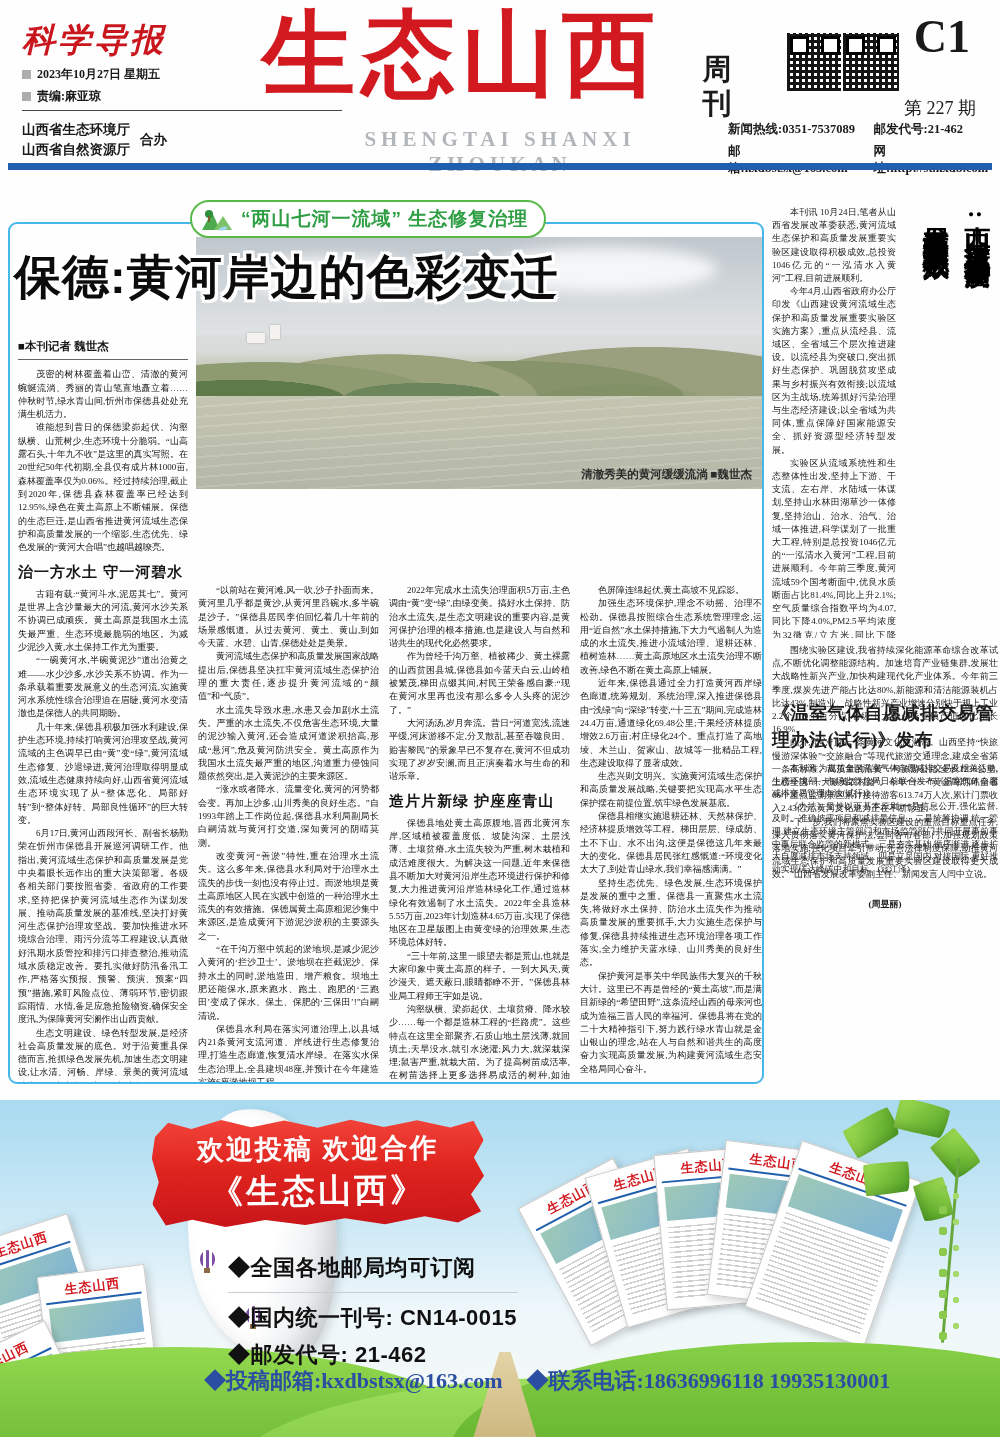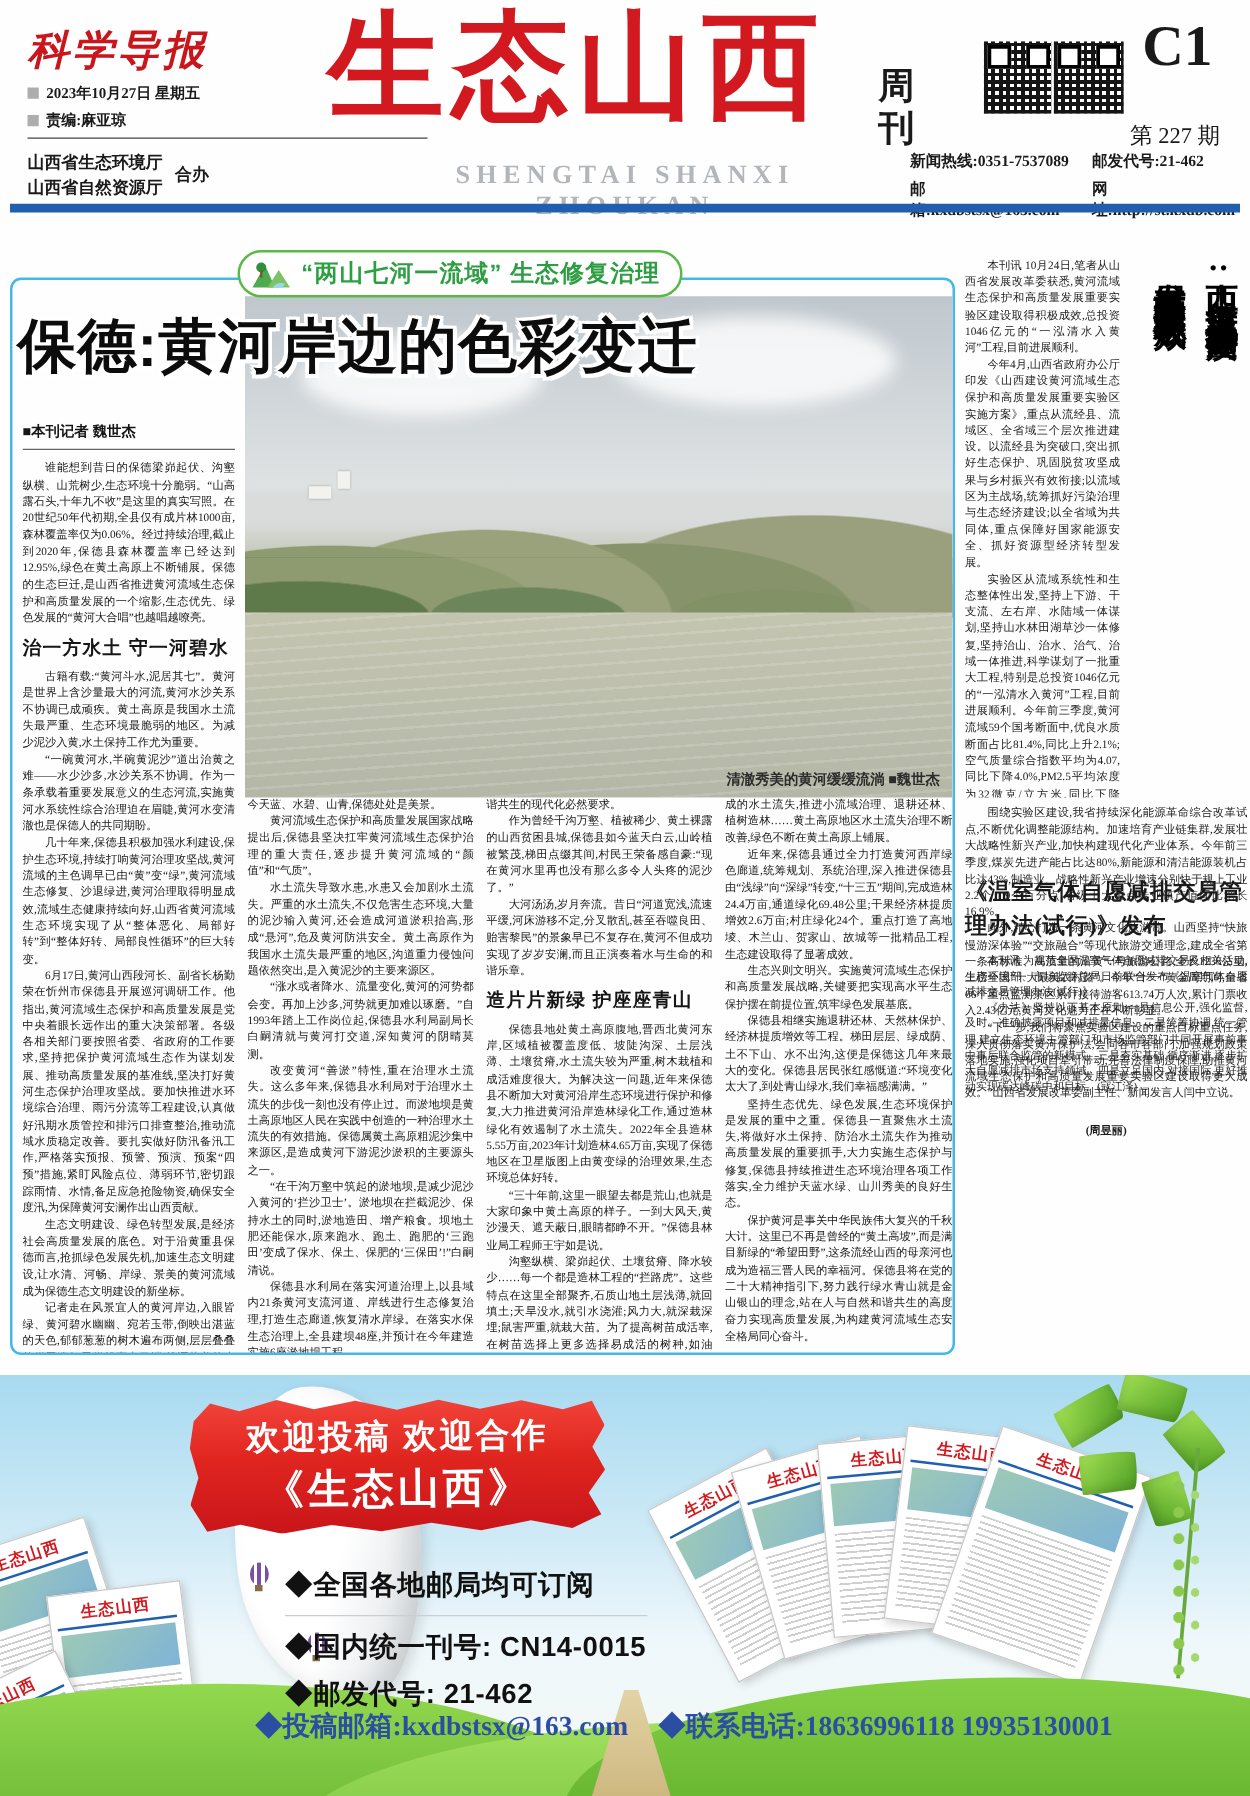--- a/index.html
+++ b/index.html
@@ -41,21 +41,21 @@
   .article-box { position:absolute; left:8px; top:222px; width:756px; height:862px;
                  border:2px solid #45b8e9; border-radius:9px; }
   .badge { position:absolute; left:190px; top:200px; height:38px; display:flex; align-items:center; gap:7px;
            background:#fff; border:2px solid #58b947; border-radius:19px; padding:0 16px 0 8px; z-index:6; }
   .badge-label { color:#2e9e43; font-size:19px; font-weight:bold; font-family:"Liberation Sans",sans-serif; letter-spacing:1px; }
   .headline { position:absolute; left:14px; top:246px; width:640px; z-index:5;
               font-family:"Liberation Sans","DejaVu Sans",sans-serif; font-weight:900; font-size:47px; letter-spacing:1px; color:#0c0c0c;
               text-shadow:-3px -3px 0 #fff,3px -3px 0 #fff,-3px 3px 0 #fff,3px 3px 0 #fff,0 -3px 0 #fff,0 3px 0 #fff,-3px 0 0 #fff,3px 0 0 #fff; }
 
   
-  .photo { position:absolute; left:196px; top:237px; width:566px; height:401px; overflow:hidden; z-index:1;
+  .photo { position:absolute; left:196px; top:237px; width:566px; height:252px; overflow:hidden; z-index:1;
            background:linear-gradient(180deg,#bfc7cd 0%,#d5dadd 26%,#dfe2e3 38%,#d9dcdb 40%); }
   .photo .cloud { position:absolute; background:rgba(255,255,255,.8); border-radius:50%; filter:blur(7px); }
   .photo .hills { position:absolute; left:0; top:37%; width:100%; height:27%;
       background:
         radial-gradient(55% 95% at 12% 100%, #8e9a70 55%, transparent 56%),
         radial-gradient(45% 110% at 34% 100%, #9aa27c 58%, transparent 59%),
         radial-gradient(50% 90% at 56% 100%, #87936a 60%, transparent 61%),
         radial-gradient(55% 120% at 80% 100%, #9aa07e 62%, transparent 63%),
         radial-gradient(60% 80% at 98% 100%, #8b9772 55%, transparent 56%),
         linear-gradient(180deg, transparent 30%, #a7ab86 90%); }
@@ -205,38 +205,39 @@
       <div class="bldg" style="left:9%;top:38%;width:18px;height:10px;"></div>
       <div class="bldg" style="left:13%;top:35%;width:10px;height:14px;"></div>
       <div class="caption">清澈秀美的黄河缓缓流淌 ■魏世杰</div>
     </div>
 
     <h2 class="headline">保德:黄河岸边的色彩变迁</h2>
 
     <div class="col col1">
       <div class="byline">■本刊记者 魏世杰</div>
       <div>
+          <p>茂密的树林覆盖着山峦、清澈的黄河蜿蜒流淌、秀丽的青山笔直地矗立着……仲秋时节,绿水青山间,忻州市保德县处处充满生机活力。</p>
           <p>谁能想到昔日的保德梁峁起伏、沟壑纵横、山荒树少,生态环境十分脆弱。“山高露石头,十年九不收”是这里的真实写照。在20世纪50年代初期,全县仅有成片林1000亩,森林覆盖率仅为0.06%。经过持续治理,截止到2020年,保德县森林覆盖率已经达到12.95%,绿色在黄土高原上不断铺展。保德的生态巨迁,是山西省推进黄河流域生态保护和高质量发展的一个缩影,生态优先、绿色发展的“黄河大合唱”也越唱越嘹亮。</p>
         </div>
       <h3 class="subhead">治一方水土 守一河碧水</h3>
       <div>
           <p>古籍有载:“黄河斗水,泥居其七”。黄河是世界上含沙量最大的河流,黄河水沙关系不协调已成顽疾。黄土高原是我国水土流失最严重、生态环境最脆弱的地区。为减少泥沙入黄,水土保持工作尤为重要。</p>
           <p>“一碗黄河水,半碗黄泥沙”道出治黄之难——水少沙多,水沙关系不协调。作为一条承载着重要发展意义的生态河流,实施黄河水系统性综合治理迫在眉睫,黄河水变清澈也是保德人的共同期盼。</p>
           <p>几十年来,保德县积极加强水利建设,保护生态环境,持续打响黄河治理攻坚战,黄河流域的主色调早已由“黄”变“绿”,黄河流域生态修复、沙退绿进,黄河治理取得明显成效,流域生态健康持续向好,山西省黄河流域生态环境实现了从“整体恶化、局部好转”到“整体好转、局部良性循环”的巨大转变。</p>
           <p>6月17日,黄河山西段河长、副省长杨勤荣在忻州市保德县开展巡河调研工作。他指出,黄河流域生态保护和高质量发展是党中央着眼长远作出的重大决策部署。各级各相关部门要按照省委、省政府的工作要求,坚持把保护黄河流域生态作为谋划发展、推动高质量发展的基准线,坚决打好黄河生态保护治理攻坚战。要加快推进水环境综合治理、雨污分流等工程建设,认真做好汛期水质管控和排污口排查整治,推动流域水质稳定改善。要扎实做好防汛备汛工作,严格落实预报、预警、预演、预案“四预”措施,紧盯风险点位、薄弱环节,密切跟踪雨情、水情,备足应急抢险物资,确保安全度汛,为保障黄河安澜作出山西贡献。</p>
           <p>生态文明建设、绿色转型发展,是经济社会高质量发展的底色。对于沿黄重县保德而言,抢抓绿色发展先机,加速生态文明建设,让水清、河畅、岸绿、景美的黄河流域成为保德生态文明建设的新坐标。</p>
           <p>记者走在风景宜人的黄河岸边,入眼皆绿、黄河碧水幽幽、宛若玉带,倒映出湛蓝的天色,郁郁葱葱的树木遍布两侧,层层叠叠的梯田犹如天梯般直上云端,雄浑壮美的大河与远处绵延起伏的山脉遥相呼应,构成了一幅清绝美壮阔的生态画卷,令人心旷神怡。</p>
         </div>
     </div>
     <div class="col col2">
       <div>
           <p>“以前站在黄河滩,风一吹,沙子扑面而来。黄河里几乎都是黄沙,从黄河里舀碗水,多半碗是沙子。”保德县居民李伯回忆着几十年前的场景感慨道。从过去黄河、黄土、黄山,到如今天蓝、水碧、山青,保德处处是美景。</p>
           <p>黄河流域生态保护和高质量发展国家战略提出后,保德县坚决扛牢黄河流域生态保护治理的重大责任,逐步提升黄河流域的“颜值”和“气质”。</p>
           <p>水土流失导致水患,水患又会加剧水土流失。严重的水土流失,不仅危害生态环境,大量的泥沙输入黄河,还会造成河道淤积抬高,形成“悬河”,危及黄河防洪安全。黄土高原作为我国水土流失最严重的地区,沟道重力侵蚀问题依然突出,是入黄泥沙的主要来源区。</p>
-          <p>“涨水或者降水、流量变化,黄河的河势都会变。再加上沙多,河势就更加难以琢磨。”自1993年踏上工作岗位起,保德县水利局副局长白嗣清就与黄河打交道,深知黄河的阴晴莫测。</p>
+          <p>“涨水或者降水、流量变化,黄河的河势都会变。再加上沙多,山川秀美的良好生态。”自1993年踏上工作岗位起,保德县水利局副局长白嗣清就与黄河打交道,深知黄河的阴晴莫测。</p>
           <p>改变黄河“善淤”特性,重在治理水土流失。这么多年来,保德县水利局对于治理水土流失的步伐一刻也没有停止过。而淤地坝是黄土高原地区人民在实践中创造的一种治理水土流失的有效措施。保德属黄土高原粗泥沙集中来源区,是造成黄河下游泥沙淤积的主要源头之一。</p>
           <p>“在干沟万壑中筑起的淤地坝,是减少泥沙入黄河的‘拦沙卫士’。淤地坝在拦截泥沙、保持水土的同时,淤地造田、增产粮食。坝地土肥还能保水,原来跑水、跑土、跑肥的‘三跑田’变成了保水、保土、保肥的‘三保田’!”白嗣清说。</p>
           <p>保德县水利局在落实河道治理上,以县域内21条黄河支流河道、岸线进行生态修复治理,打造生态廊道,恢复清水岸绿。在落实水保生态治理上,全县建坝48座,并预计在今年建造实施6座淤地坝工程。</p>
         </div>
     </div>
     <div class="col col3">
       <div>
           <p>2022年完成水土流失治理面积5万亩,主色调由“黄”变“绿”,由绿变美。搞好水土保持、防治水土流失,是生态文明建设的重要内容,是黄河保护治理的根本措施,也是建设人与自然和谐共生的现代化必然要求。</p>
           <p>作为曾经千沟万壑、植被稀少、黄土裸露的山西贫困县城,保德县如今蓝天白云,山岭植被繁茂,梯田点缀其间,村民王荣备感自豪:“现在黄河水里再也没有那么多令人头疼的泥沙了。”</p>
           <p>大河汤汤,岁月奔流。昔日“河道宽浅,流速平缓,河床游移不定,分叉散乱,甚至吞噬良田、贻害黎民”的景象早已不复存在,黄河不但成功实现了岁岁安澜,而且正演奏着水与生命的和谐乐章。</p>

